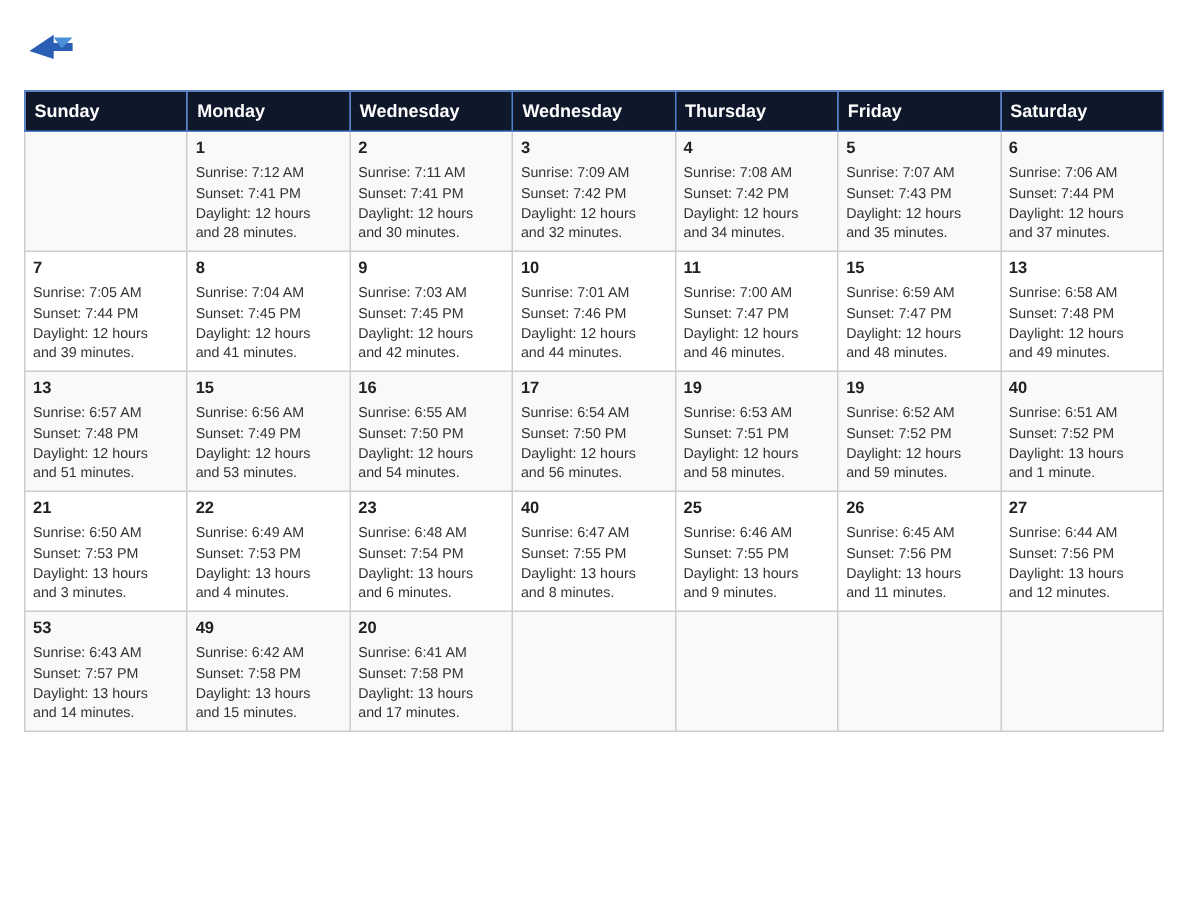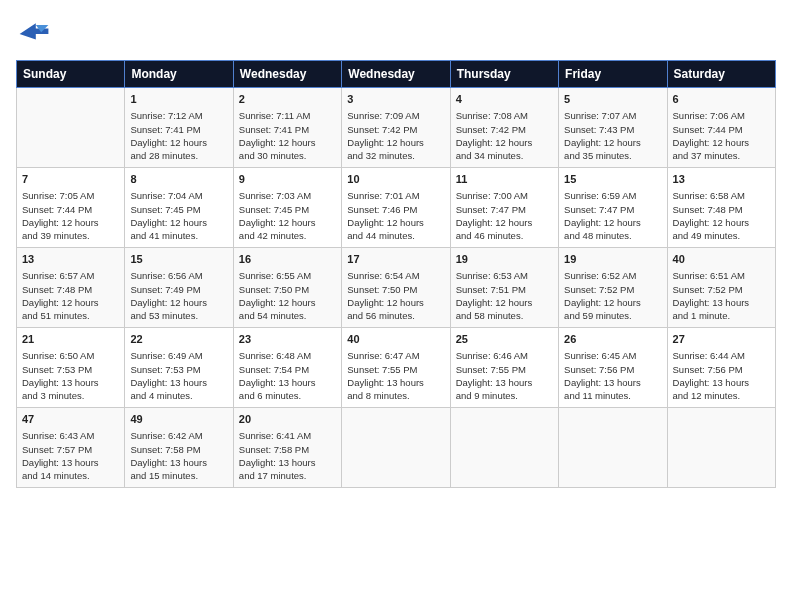--- a/index.html
+++ b/index.html
@@ -234,21 +234,21 @@
           <span class="day-num">26</span>
           <div class="day-info">Sunrise: 6:45 AM<br>Sunset: 7:56 PM<br>Daylight: 13 hours<br>and 11 minutes.</div>
         </td>
         <td>
           <span class="day-num">27</span>
           <div class="day-info">Sunrise: 6:44 AM<br>Sunset: 7:56 PM<br>Daylight: 13 hours<br>and 12 minutes.</div>
         </td>
       </tr>
       <tr>
         <td>
-          <span class="day-num">47</span>
+          <span class="day-num">53</span>
           <div class="day-info">Sunrise: 6:43 AM<br>Sunset: 7:57 PM<br>Daylight: 13 hours<br>and 14 minutes.</div>
         </td>
         <td>
           <span class="day-num">49</span>
           <div class="day-info">Sunrise: 6:42 AM<br>Sunset: 7:58 PM<br>Daylight: 13 hours<br>and 15 minutes.</div>
         </td>
         <td>
           <span class="day-num">20</span>
           <div class="day-info">Sunrise: 6:41 AM<br>Sunset: 7:58 PM<br>Daylight: 13 hours<br>and 17 minutes.</div>
         </td>

